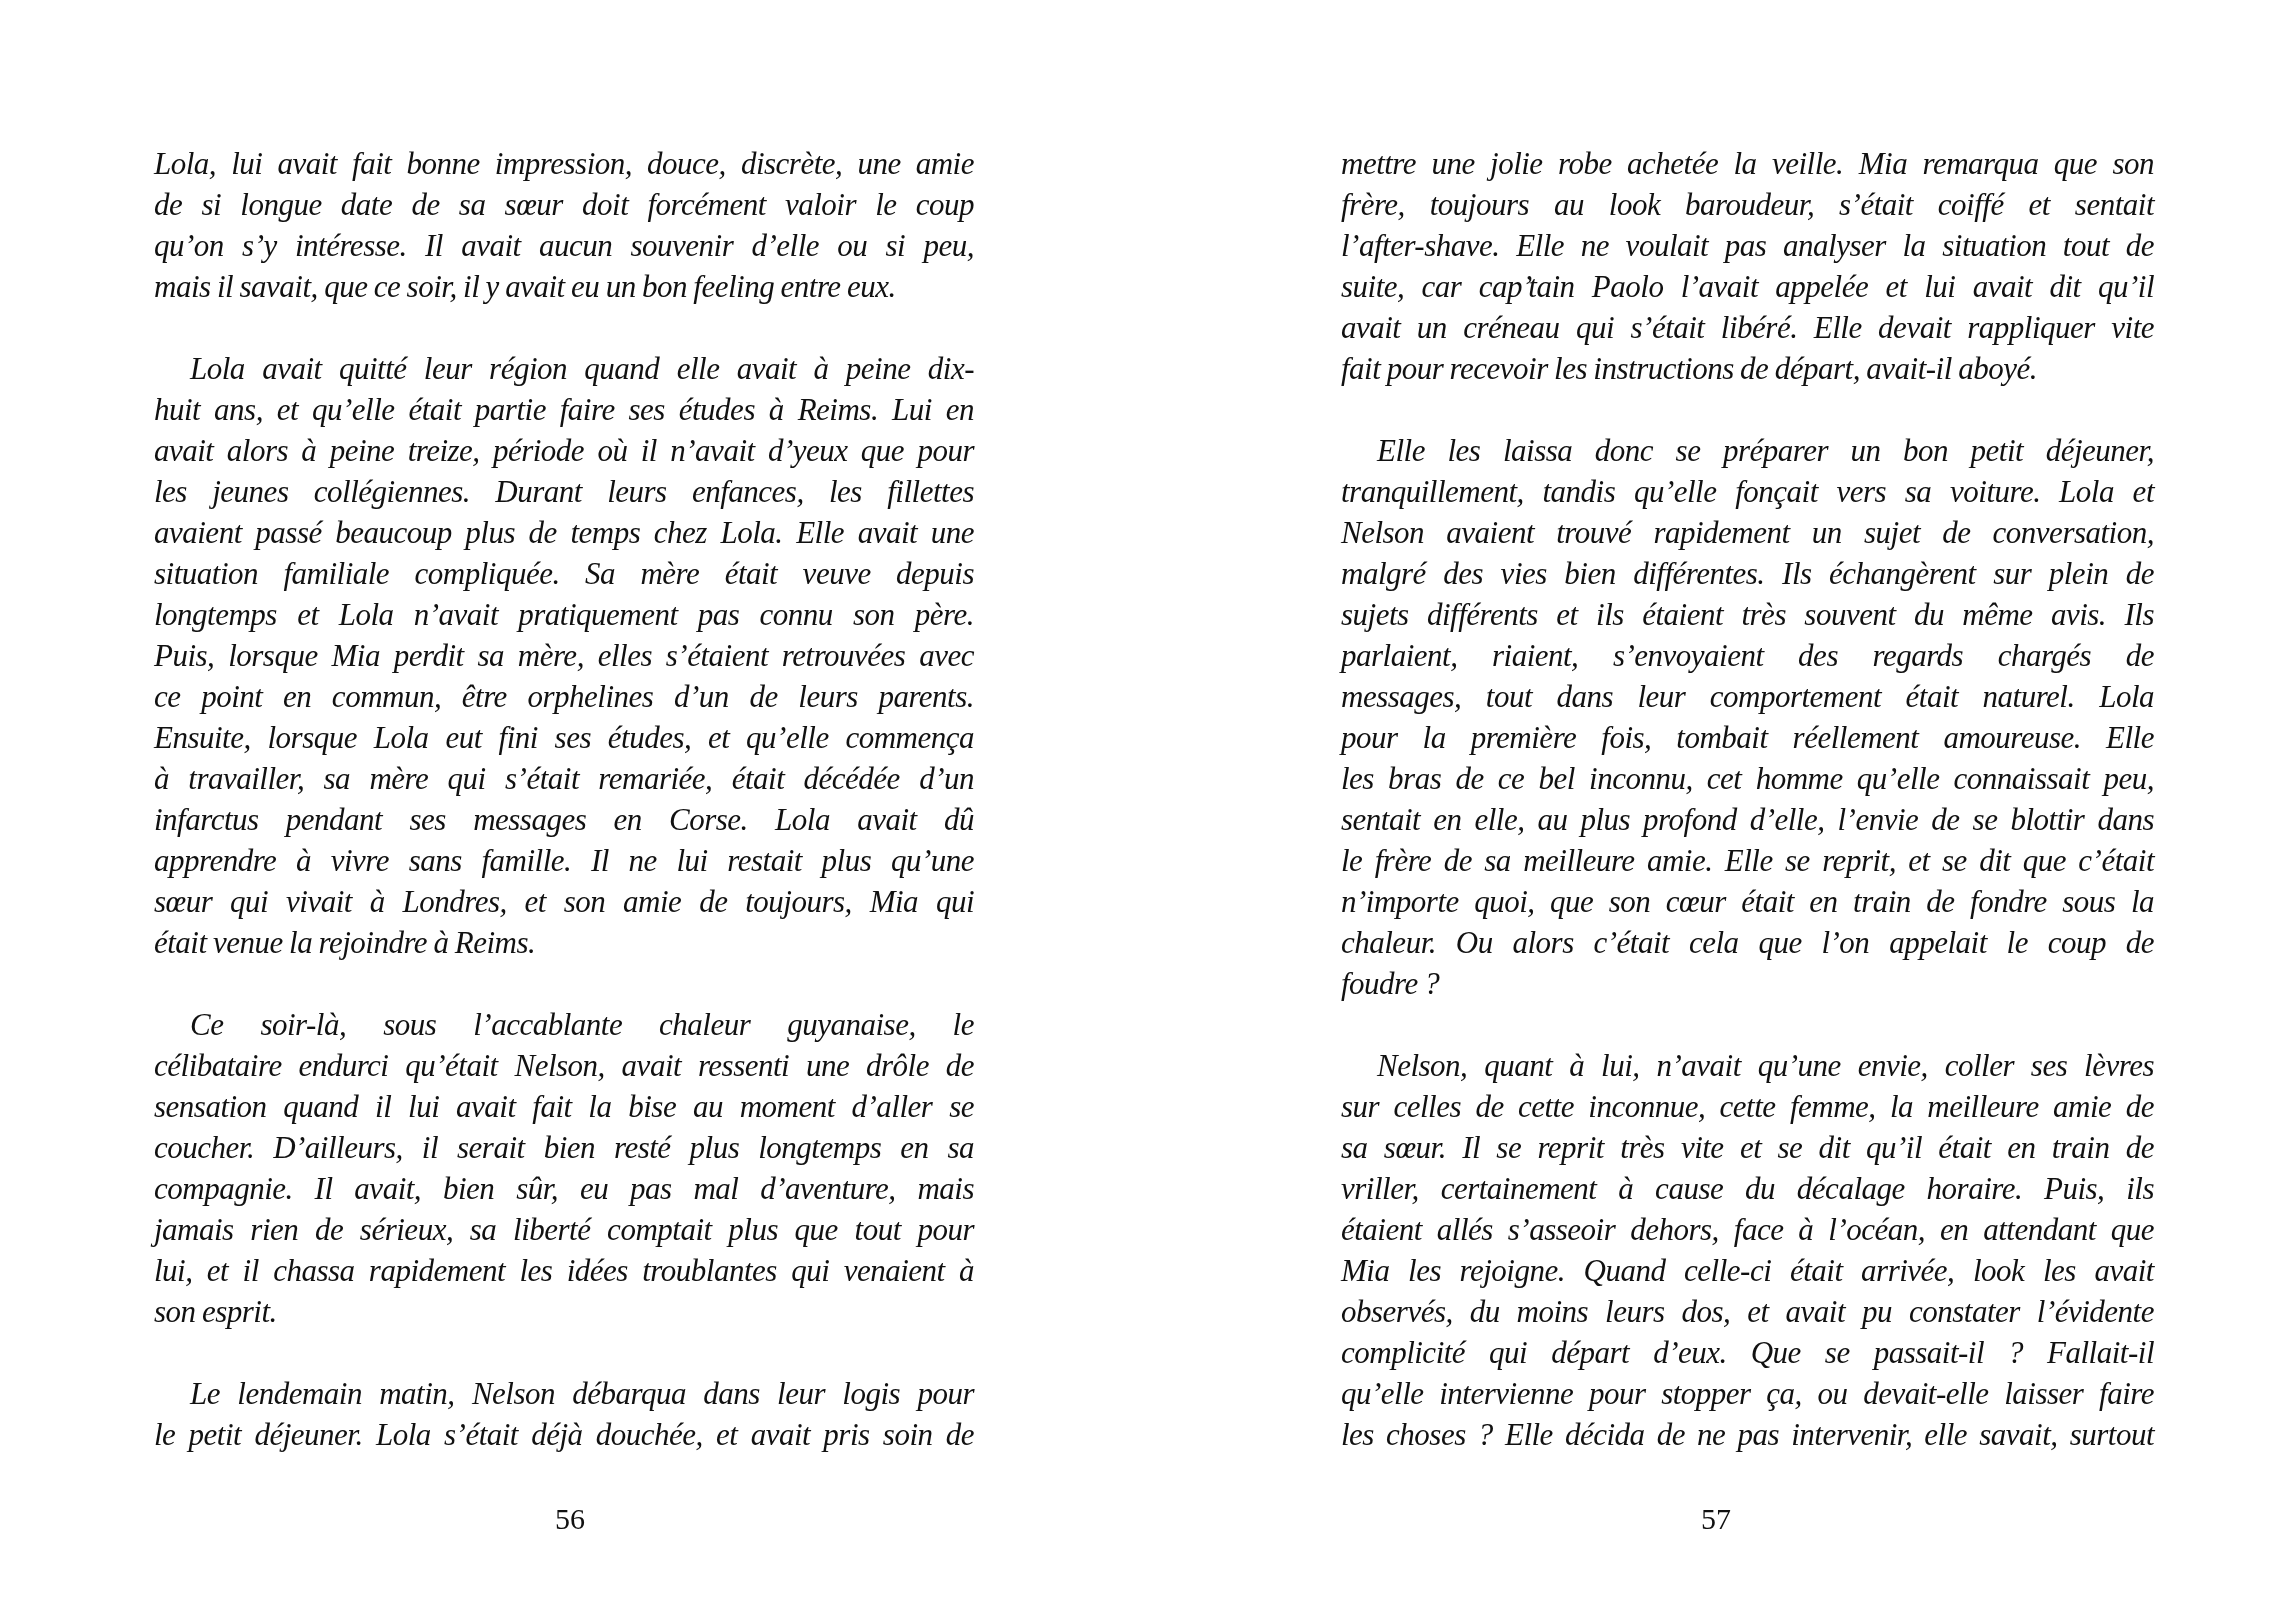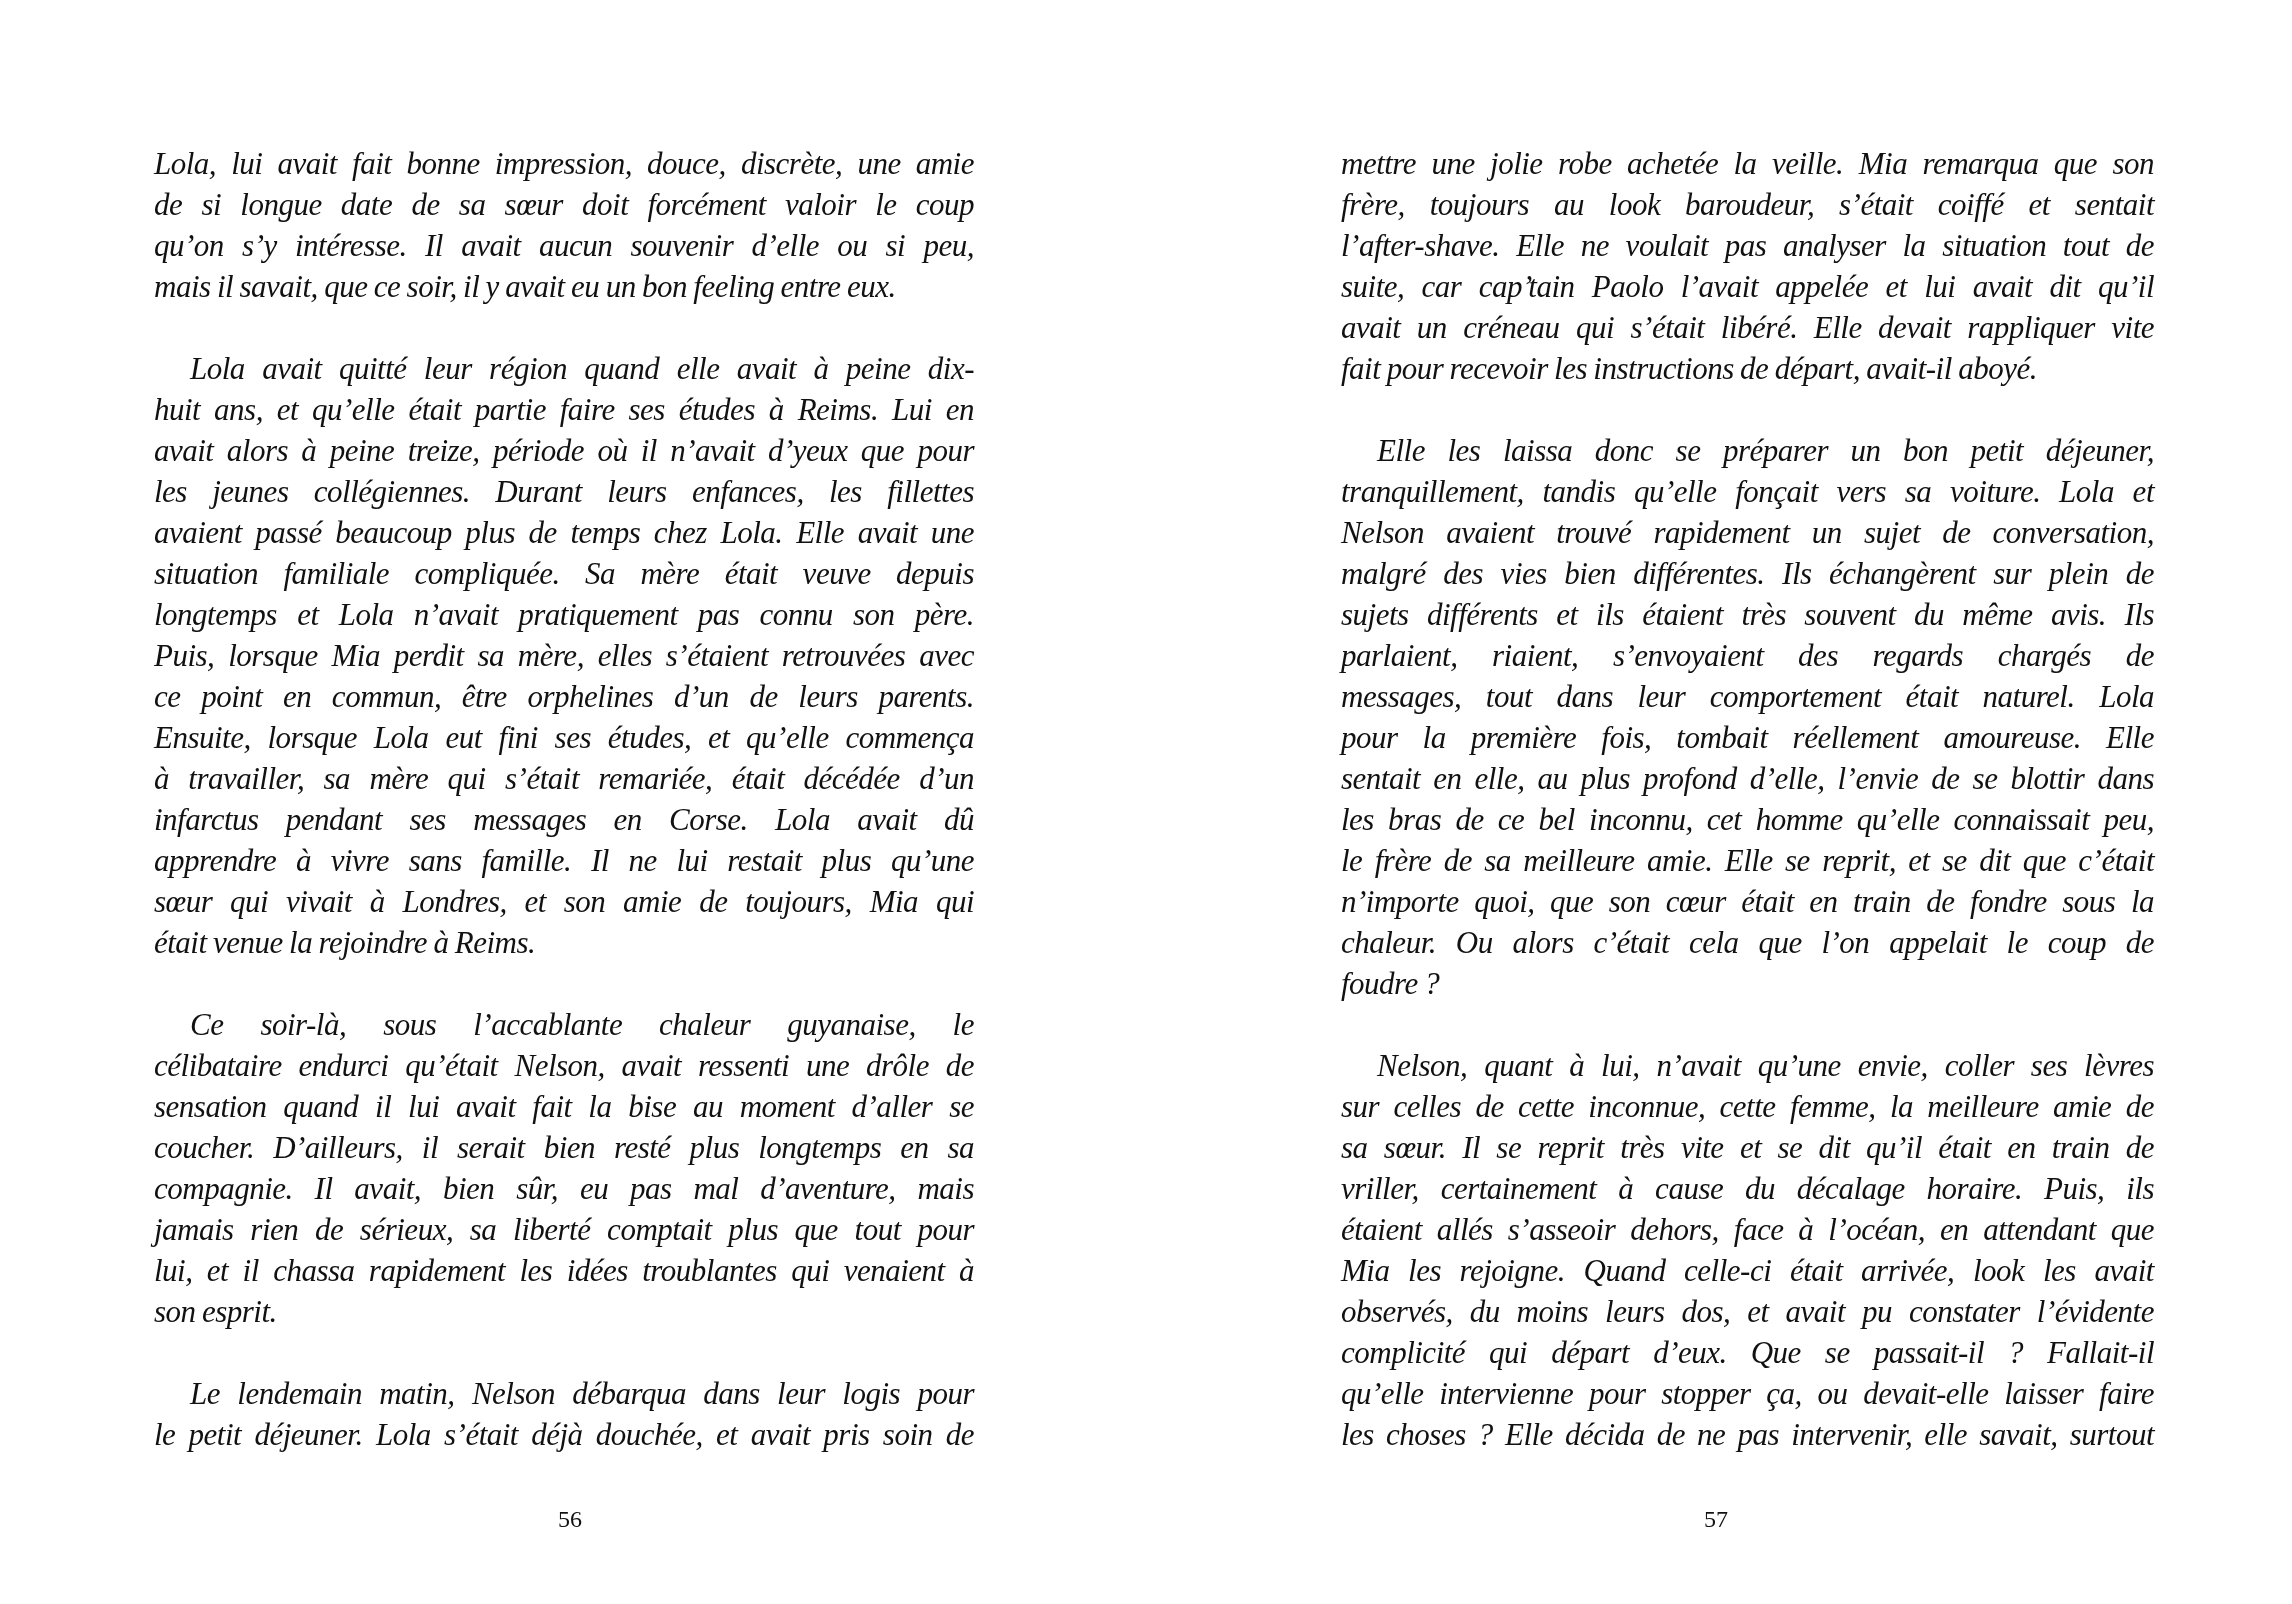--- a/index.html
+++ b/index.html
@@ -51,21 +51,21 @@
   }
   .line.indent {
     padding-left: 36px;
   }
 
   .page-number {
     position: absolute;
     top: 1501px;
     width: 90px;
     text-align: center;
-    font-size: 24px;
+    font-size: 30px;
     line-height: 36px;
   }
   .page-left .page-number { left: 525px; }
   .page-right .page-number { left: 525px; text-align: center; }
 </style>
 </head>
 <body>
 
 <div class="page page-left">
   <div class="text-block">
@@ -122,22 +122,22 @@
       </div>
       <div class="paragraph">
         <span class="line indent">Elle les laissa donc se préparer un bon petit déjeuner,</span>
         <span class="line">tranquillement, tandis qu’elle fonçait vers sa voiture. Lola et</span>
         <span class="line">Nelson avaient trouvé rapidement un sujet de conversation,</span>
         <span class="line">malgré des vies bien différentes. Ils échangèrent sur plein de</span>
         <span class="line">sujets différents et ils étaient très souvent du même avis. Ils</span>
         <span class="line">parlaient, riaient, s’envoyaient des regards chargés de</span>
         <span class="line">messages, tout dans leur comportement était naturel. Lola</span>
         <span class="line">pour la première fois, tombait réellement amoureuse. Elle</span>
+        <span class="line">les bras de ce bel inconnu, cet homme qu’elle connaissait peu,</span>
         <span class="line">sentait en elle, au plus profond d’elle, l’envie de se blottir dans</span>
-        <span class="line">les bras de ce bel inconnu, cet homme qu’elle connaissait peu,</span>
         <span class="line">le frère de sa meilleure amie. Elle se reprit, et se dit que c’était</span>
         <span class="line">n’importe quoi, que son cœur était en train de fondre sous la</span>
         <span class="line">chaleur. Ou alors c’était cela que l’on appelait le coup de</span>
         <span class="line last">foudre ?</span>
       </div>
       <div class="paragraph">
         <span class="line indent">Nelson, quant à lui, n’avait qu’une envie, coller ses lèvres</span>
         <span class="line">sur celles de cette inconnue, cette femme, la meilleure amie de</span>
         <span class="line">sa sœur. Il se reprit très vite et se dit qu’il était en train de</span>
         <span class="line">vriller, certainement à cause du décalage horaire. Puis, ils</span>

